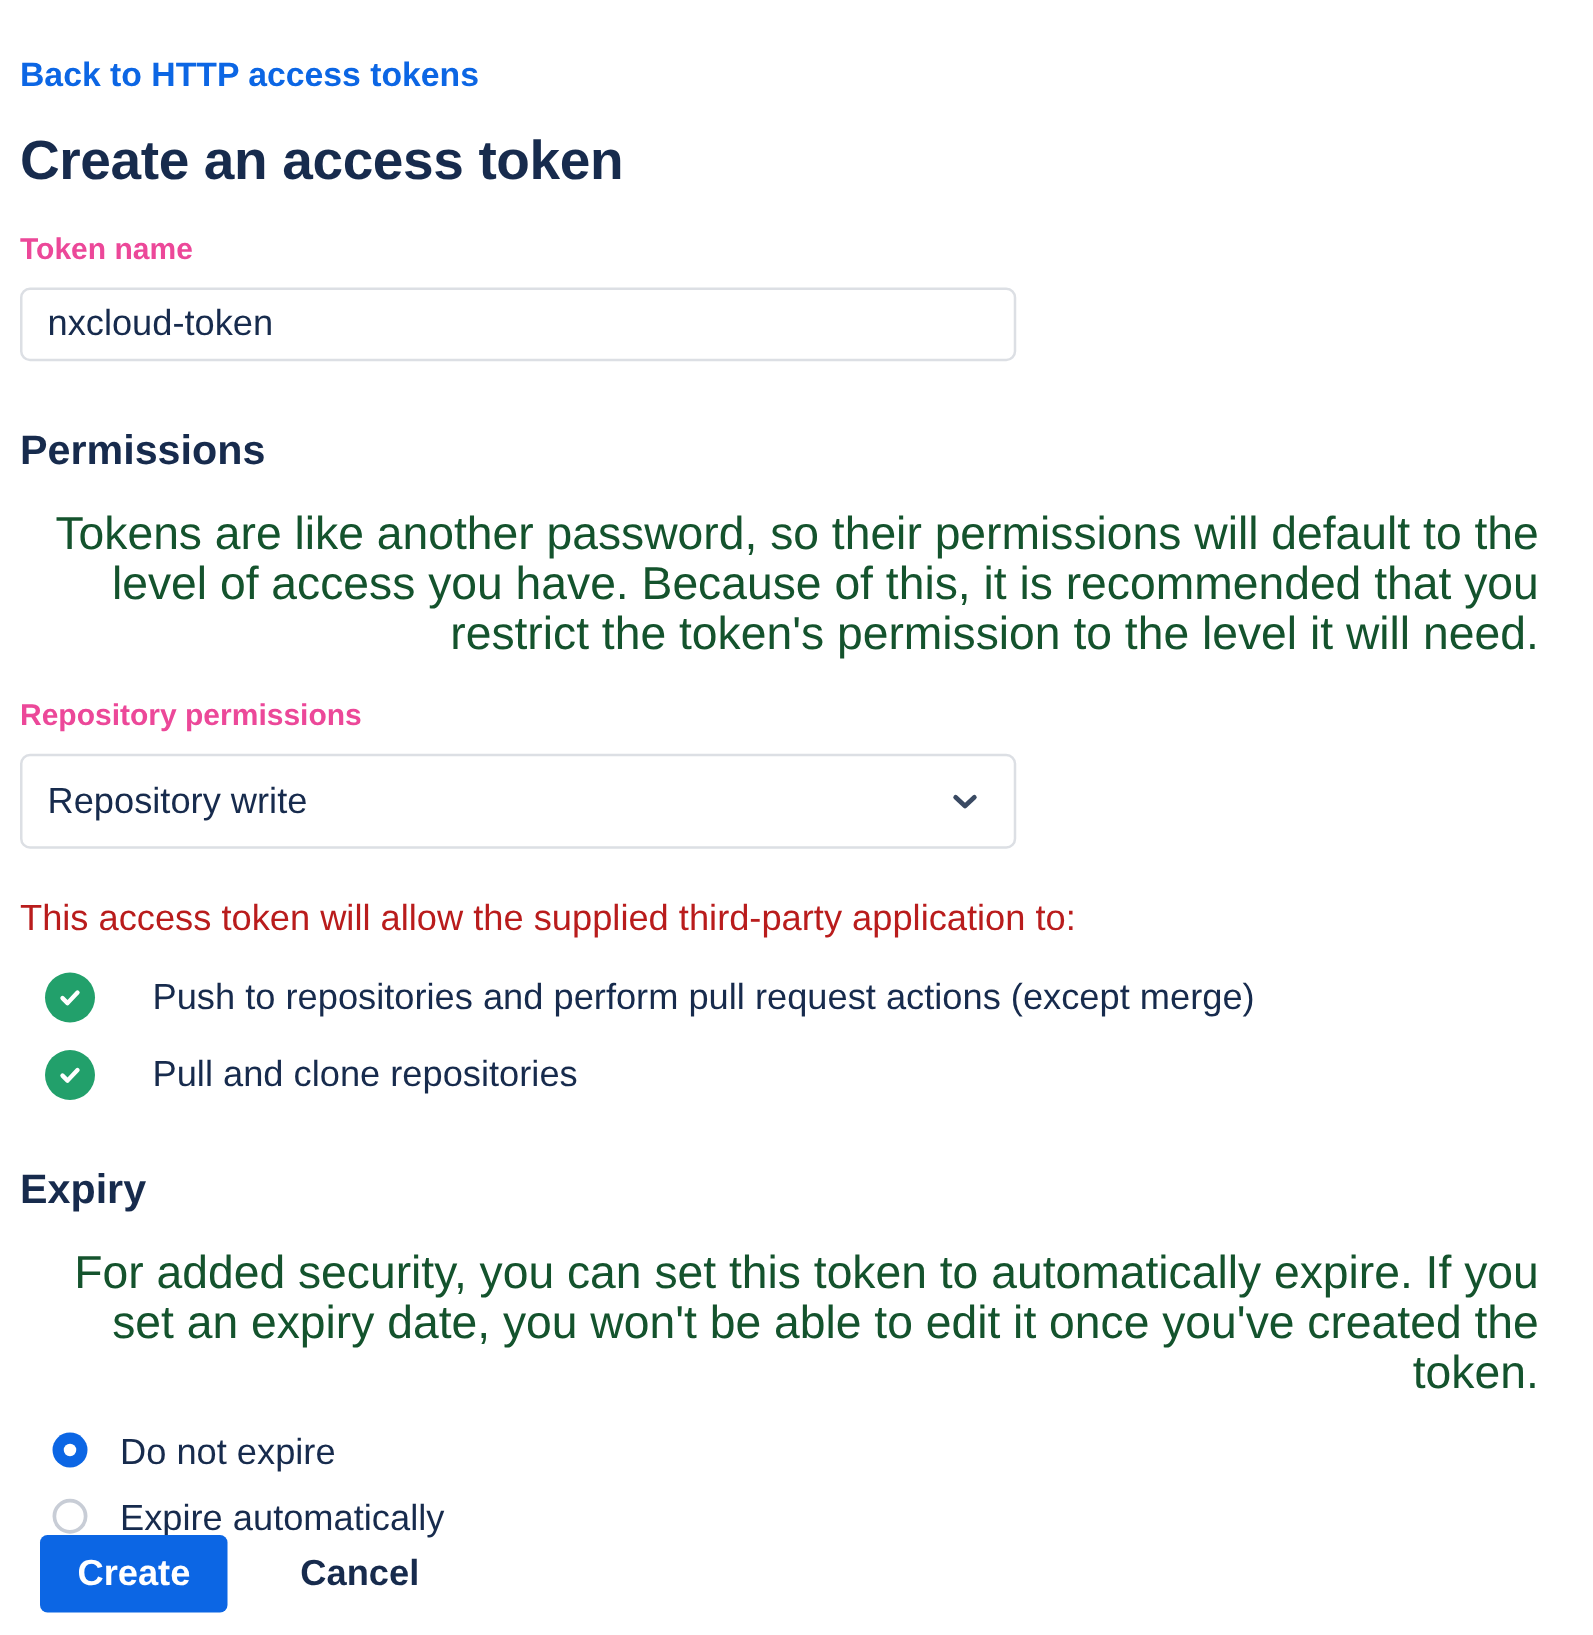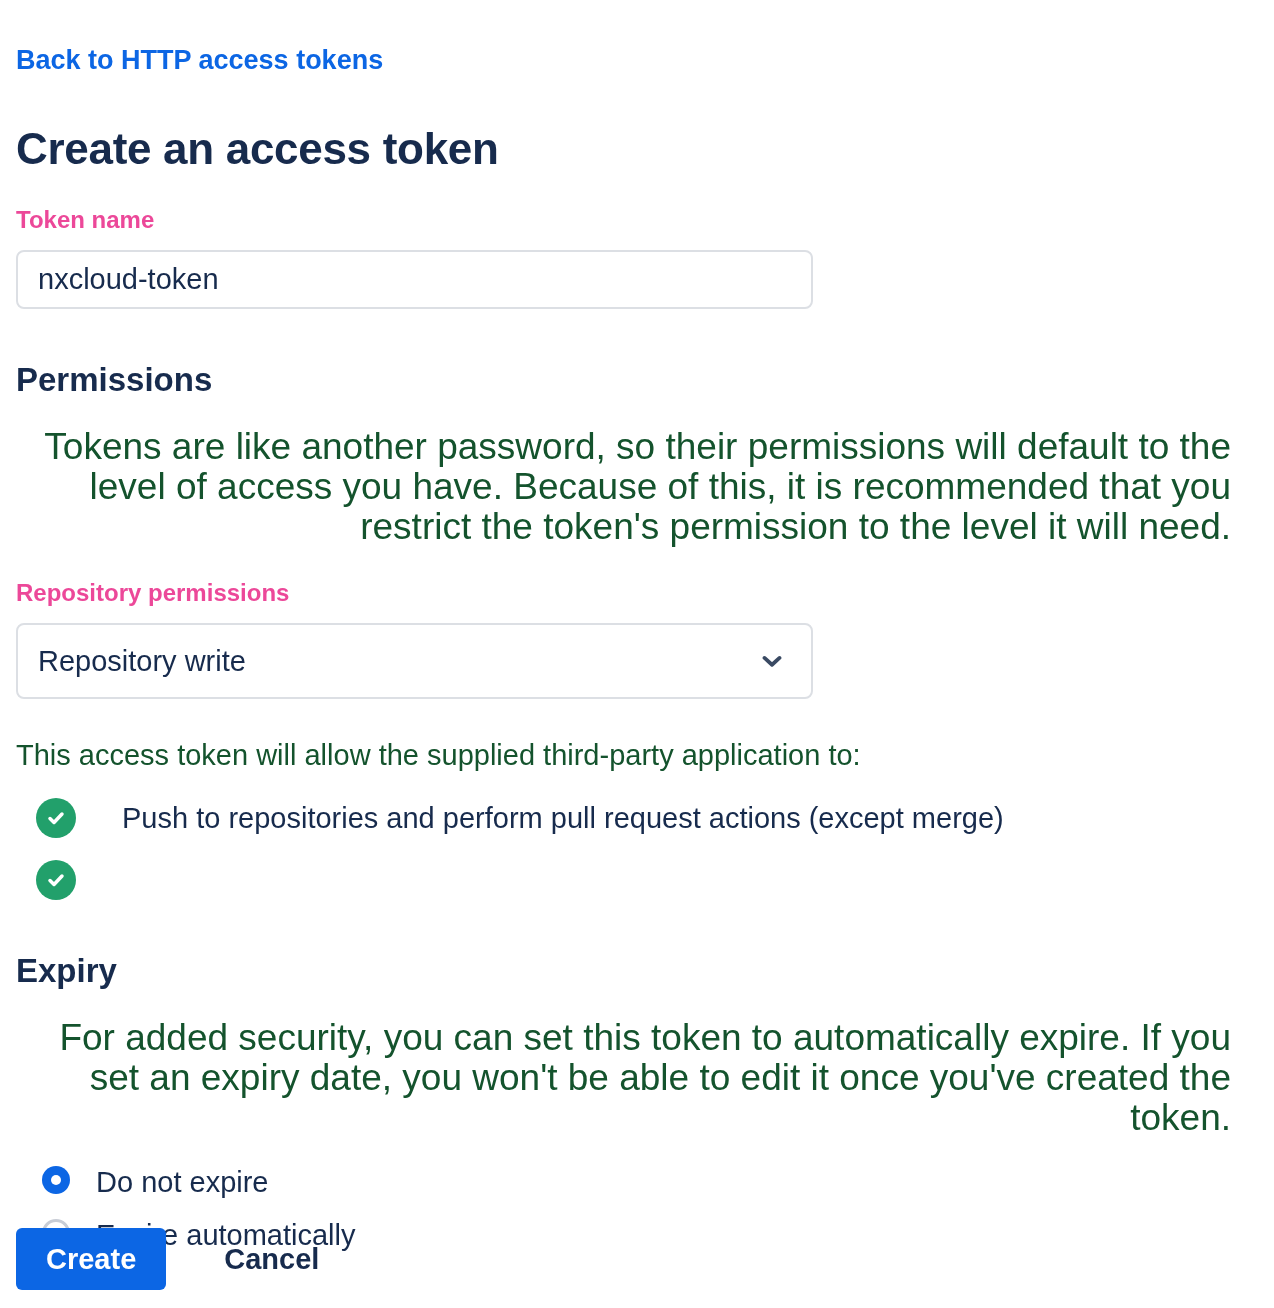--- a/index.html
+++ b/index.html
@@ -18,21 +18,21 @@
   .back-link {
     display: inline-block;
     color: #0C66E4;
     font-size: 27px;
     font-weight: 700;
     text-decoration: none;
     cursor: pointer;
     line-height: 1.2;
   }
   h1.page-title {
-    margin-top: 48px;
+    margin-top: 28px;
     font-size: 44px;
     font-weight: 700;
     color: #172B4D;
     letter-spacing: -0.3px;
   }
   .field-label {
     margin-top: 32px;
     font-size: 24px;
     font-weight: 700;
     color: #ec4899;
@@ -84,21 +84,21 @@
     text-align: center;
   }
   .chevron-down {
     width: 30px;
     height: 30px;
     flex: 0 0 auto;
   }
   .allow-intro {
     margin-top: 40px;
     font-size: 29px;
-    color: #14532d;
+    color: #b91c1c;
   }
   .capability-list { margin-top: 26px; }
   .capability-row {
     display: flex;
     align-items: center;
     margin-top: 22px;
     margin-left: 20px;
   }
   .check-circle {
     width: 40px;
@@ -145,21 +145,21 @@
     border-radius: 50%;
     background: #ffffff;
   }
   .radio-label {
     margin-left: 26px;
     font-size: 29px;
     color: #172B4D;
   }
   .actions {
     position: absolute;
-    left: 16px;
+    left: 32px;
     top: 1228px;
     display: flex;
     align-items: center;
   }
   .btn-primary {
     height: 62px;
     padding: 0 30px;
     background: #0C66E4;
     color: #ffffff;
     border: none;
@@ -220,20 +220,21 @@
         </svg>
       </span>
       <span class="capability-text">Push to repositories and perform pull request actions (except merge)</span>
     </div>
     <div class="capability-row">
       <span class="check-circle">
         <svg viewBox="0 0 24 24" width="24" height="24" fill="none">
           <path d="M6 12.5 L10 16.5 L18 8" stroke="#ffffff" stroke-width="3.5" stroke-linecap="round" stroke-linejoin="round"></path>
         </svg>
       </span>
+      <span class="capability-text">Pull and clone repositories</span>
     </div>
   </div>
 
   <h2 class="section-heading">Expiry</h2>
 
   <p class="body-text">For added security, you can set this token to automatically expire. If you set an expiry date, you won't be able to edit it once you've created the token.</p>
 
   <div class="radio-group">
     <div class="radio-row selected">
       <span class="radio-circle"></span>

